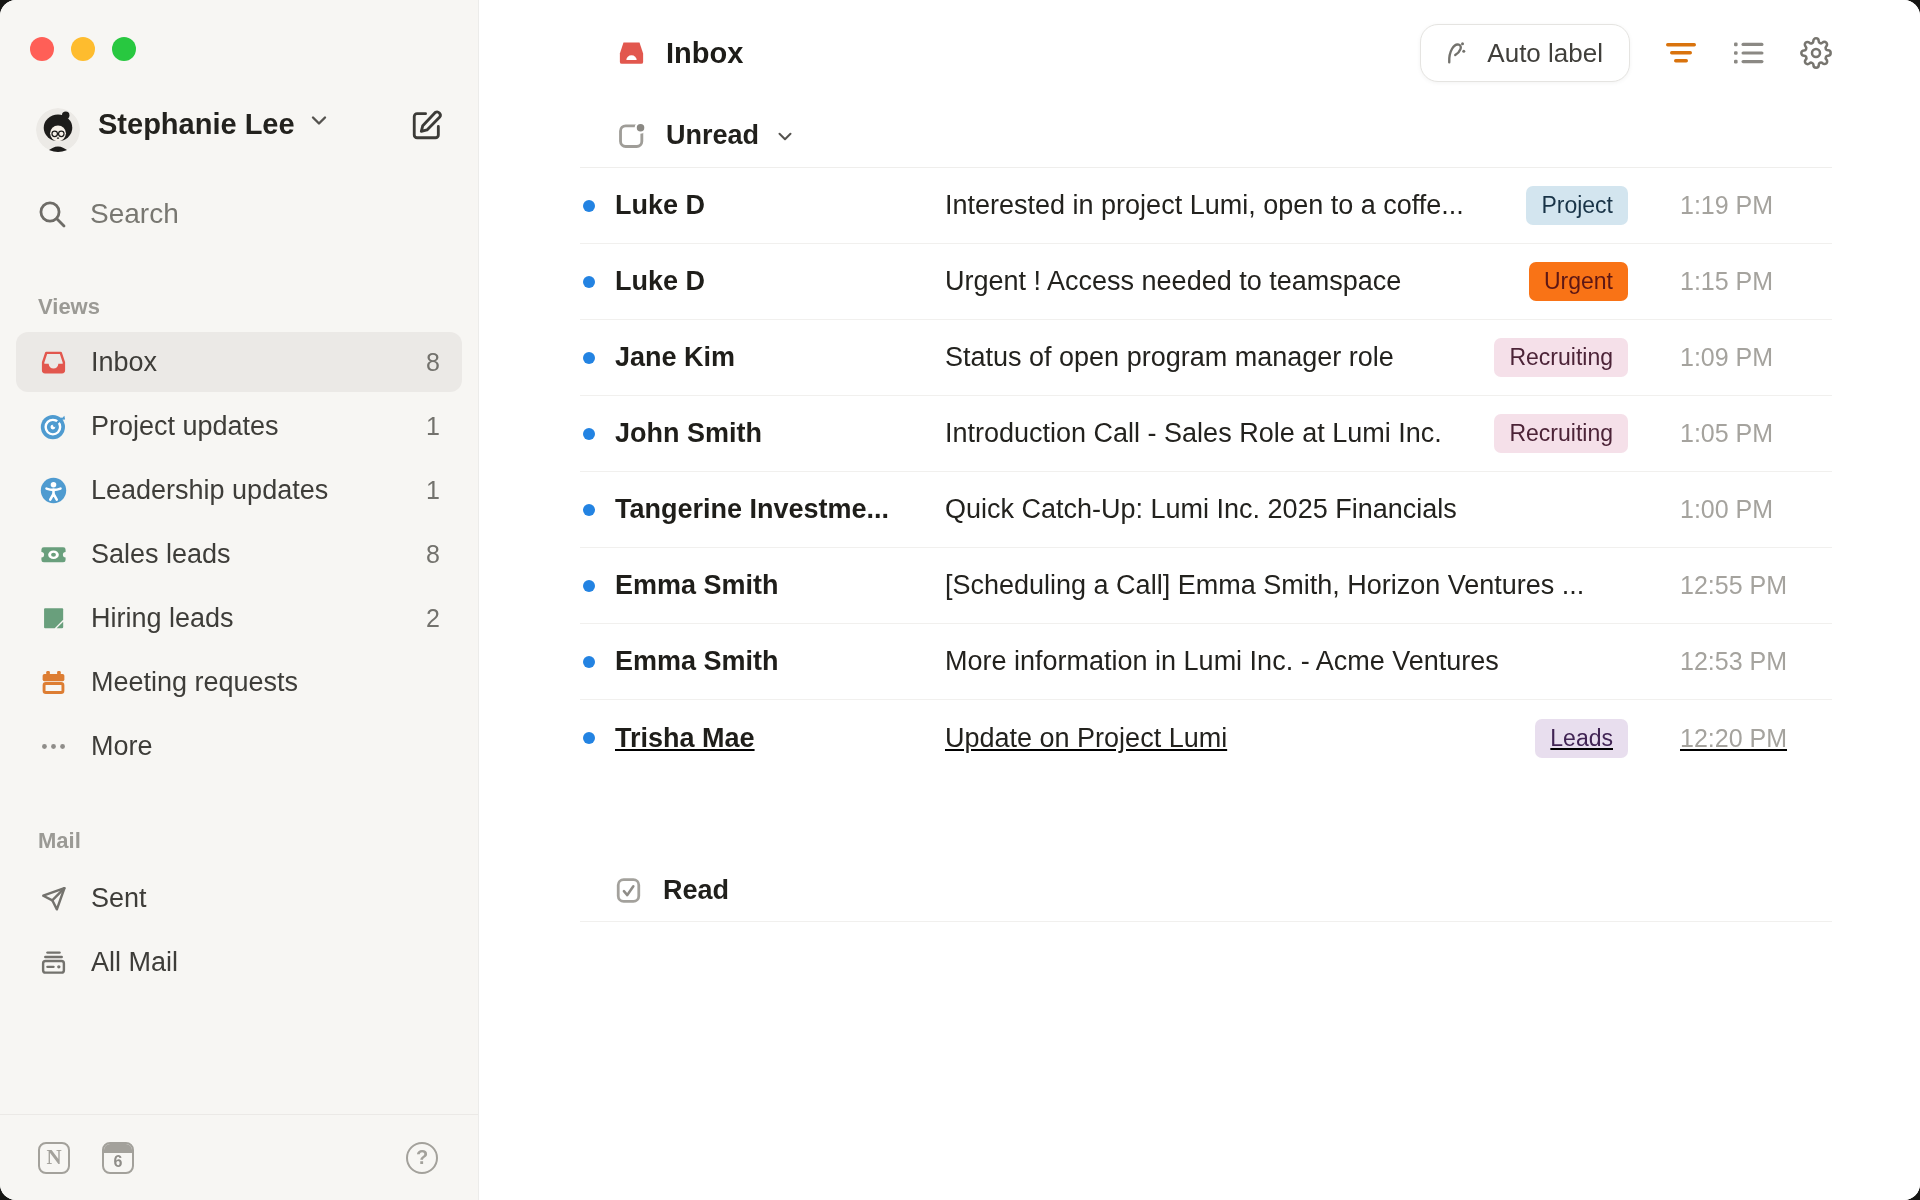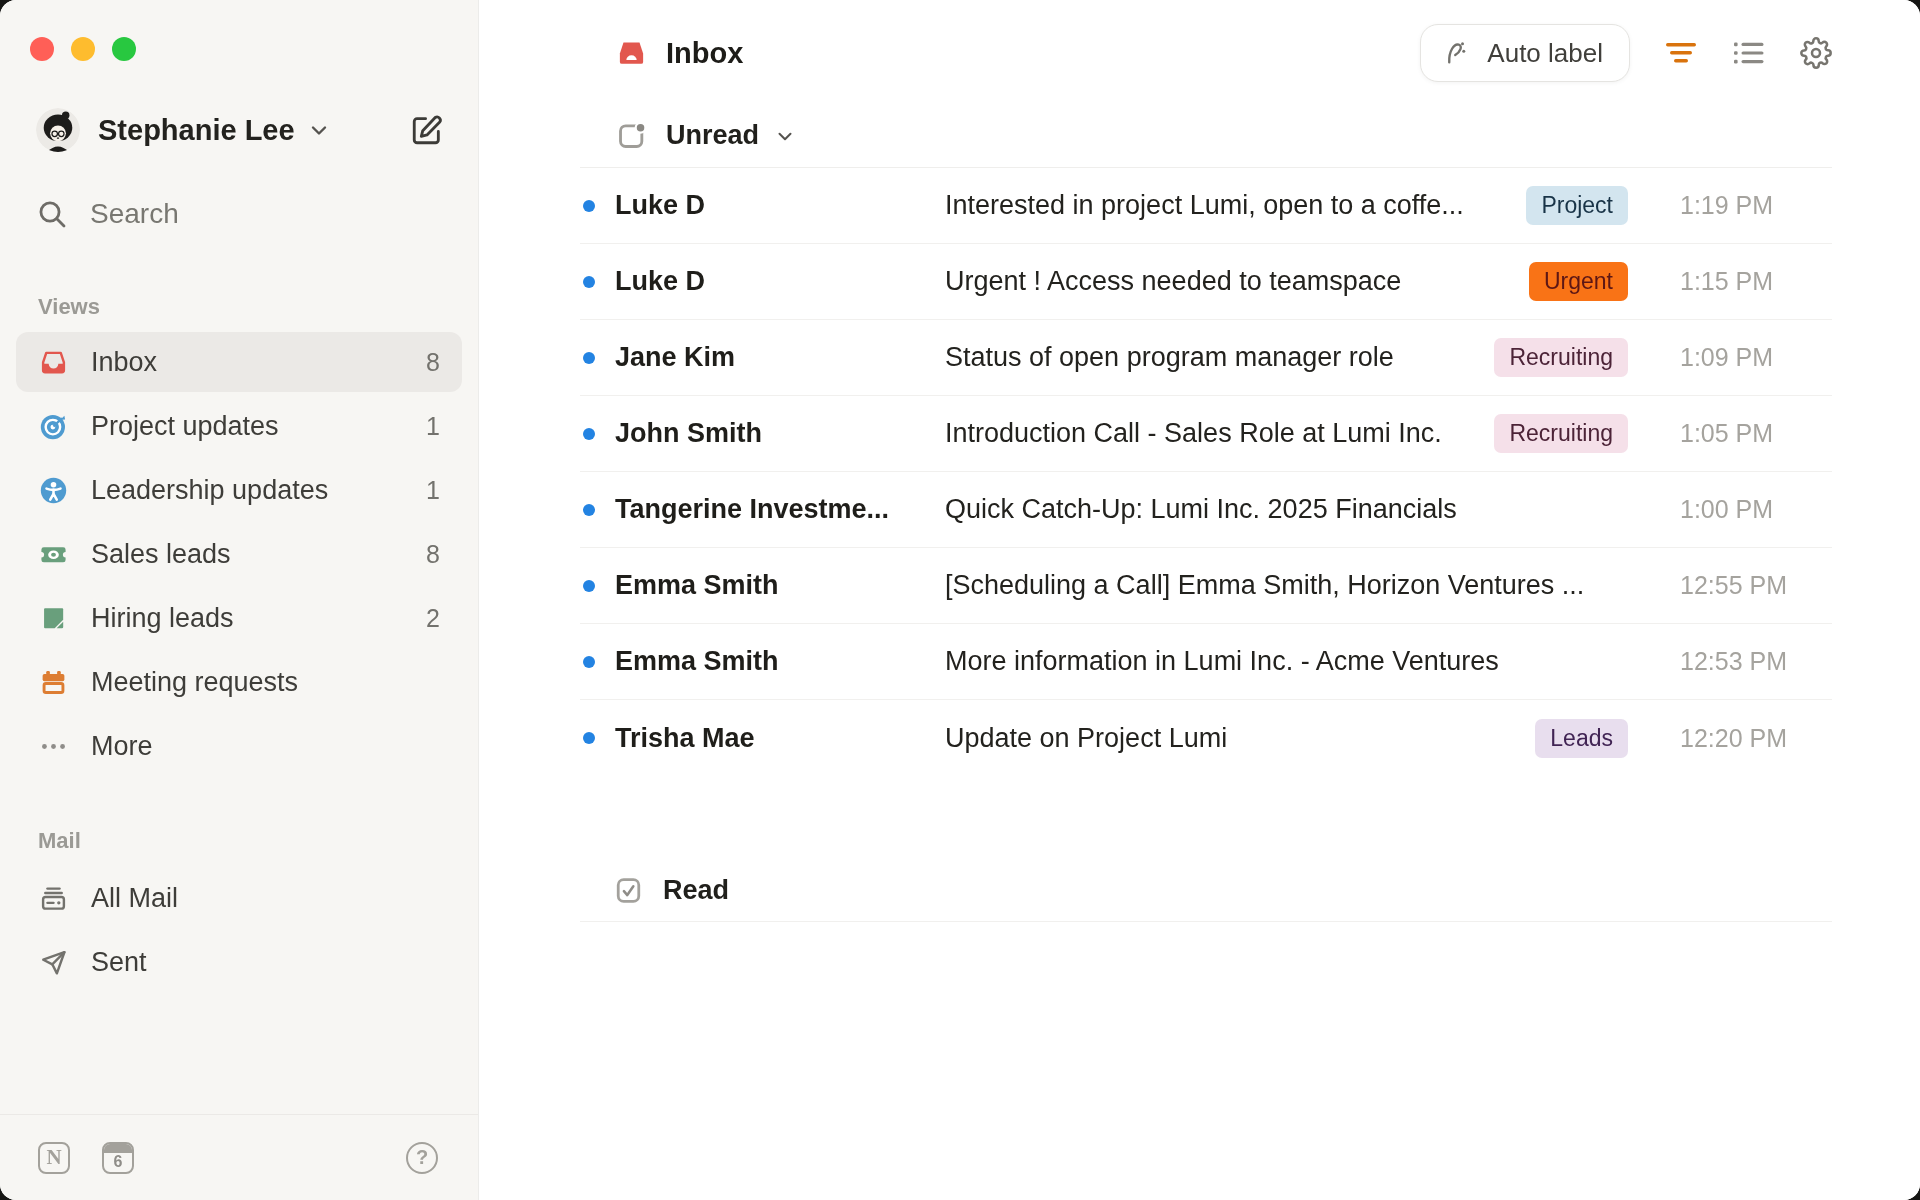--- a/index.html
+++ b/index.html
@@ -4,21 +4,21 @@
 <style>
   * { margin:0; padding:0; box-sizing:border-box; }
   html,body { width:1920px; height:1200px; background:#161614; font-family:"Liberation Sans","DejaVu Sans",sans-serif; }
   .window { width:1920px; height:1200px; border-radius:16px; overflow:hidden; display:flex; background:#ffffff; }
 
   
   .sidebar { width:479px; min-width:479px; background:#f7f6f3; border-right:1px solid #ececea; position:relative; }
   .traffic { display:flex; gap:17px; padding:37px 0 0 30px; }
   .traffic .dot { width:24px; height:24px; border-radius:50%; }
 
-  .user-row { display:flex; align-items:center; margin:47px 34px 0 36px; }
+  .user-row { display:flex; margin:47px 34px 0 36px; }
   .avatar { width:44px; height:44px; border-radius:50%; overflow:hidden; flex:none; }
   .user-name { font-size:29px; font-weight:700; color:#23221e; margin-left:18px; white-space:nowrap; }
   .user-chevron { margin-left:12px; display:flex; }
   .compose-btn { margin-left:auto; display:flex; cursor:pointer; }
 
   .search-row { display:flex; align-items:center; margin:46px 0 0 36px; }
   .search-label { font-size:28px; color:#787771; margin-left:22px; }
 
   .section-title { font-size:22px; font-weight:700; color:#9b9a95; margin:64px 0 12px 38px; }
   .section-title.mail { margin-top:50px; }
@@ -45,21 +45,21 @@
   .header-row { display:flex; align-items:center; margin-top:24px; height:58px; padding-left:36px; }
   .header-title { font-size:29px; font-weight:700; color:#1d1c18; margin-left:19px; }
   .auto-label-btn { margin-left:auto; display:flex; align-items:center; gap:14px; height:58px; padding:0 26px 0 22px; border:1px solid #e5e4e1; border-radius:18px; background:#fff; box-shadow:0 1px 4px rgba(0,0,0,.05); font-size:26px; color:#403f3b; cursor:pointer; white-space:nowrap; }
   .hdr-icon { margin-left:34px; display:flex; cursor:pointer; }
 
   .filter-row { display:flex; align-items:center; margin-top:22px; height:64px; padding-left:36px; border-bottom:1px solid #efeeec; }
   .filter-label { font-size:27px; font-weight:700; color:#21201c; margin-left:19px; }
   .filter-chevron { margin-left:15px; display:flex; }
 
   .mail-row { display:flex; align-items:center; height:76px; border-bottom:1px solid #f1f0ee; cursor:pointer; }
-  .mail-row:last-child { border-bottom:none; }
+  .mail-row:last-child { border-bottom:none;text-decoration:underline; }
   .dot-col { width:35px; flex:none; display:flex; align-items:center; }
   .unread-dot { width:12px; height:12px; border-radius:50%; background:#2383e2; margin-left:3px; }
   .sender { width:330px; flex:none; font-size:27px; font-weight:700; color:#1f1e1a; white-space:nowrap; overflow:hidden; }
   .subject { flex:1; font-size:27px; color:#23221e; white-space:nowrap; overflow:hidden; padding-right:24px; }
   .tag { flex:none; font-size:23px; padding:6px 15px; border-radius:7px; margin-right:52px; white-space:nowrap; }
   .tag--blue   { background:#d3e5ef; color:#183347; }
   .tag--red    { background:#f97316; color:#5d1715; }
   .tag--pink   { background:#f5e0e9; color:#4c2337; }
   .tag--purple { background:#e8deee; color:#412454; }
   .time { width:152px; flex:none; text-align:left; font-size:25px; color:#a5a39e; padding-right:14px; white-space:nowrap; }
@@ -211,38 +211,38 @@
         </span>
         <span class="nav-label">More</span>
       </div>
     </div>
 
     <div class="section-title mail">Mail</div>
 
     <div class="nav-list">
       <div class="nav-item">
         <span class="nav-icon">
+          <svg width="29" height="29" viewBox="0 0 24 24" fill="none" stroke="#73726d" stroke-width="2" stroke-linecap="round" stroke-linejoin="round">
+            <line x1="21" y1="3.5" x2="11" y2="13.5"></line>
+            <path d="M21 3.5 L14.8 21 L11 13.5 L3.5 9.7 Z"></path>
+          </svg>
+        </span>
+        <span class="nav-label">Sent</span>
+      </div>
+      <div class="nav-item">
+        <span class="nav-icon">
           <svg width="29" height="29" viewBox="0 0 24 24" fill="none" stroke="#73726d" stroke-width="2" stroke-linecap="round">
             <line x1="7" y1="3.8" x2="17" y2="3.8"></line>
             <line x1="5.2" y1="7.4" x2="18.8" y2="7.4"></line>
             <rect x="3.4" y="10.8" width="17.2" height="9.6" rx="2"></rect>
             <line x1="7" y1="15.6" x2="12" y2="15.6"></line>
             <circle cx="16.4" cy="15.6" r="0.6" fill="#73726d" stroke-width="1.6"></circle>
           </svg>
         </span>
         <span class="nav-label">All Mail</span>
-      </div>
-      <div class="nav-item">
-        <span class="nav-icon">
-          <svg width="29" height="29" viewBox="0 0 24 24" fill="none" stroke="#73726d" stroke-width="2" stroke-linecap="round" stroke-linejoin="round">
-            <line x1="21" y1="3.5" x2="11" y2="13.5"></line>
-            <path d="M21 3.5 L14.8 21 L11 13.5 L3.5 9.7 Z"></path>
-          </svg>
-        </span>
-        <span class="nav-label">Sent</span>
       </div>
     </div>
 
     <div class="sidebar-footer">
       <span class="badge notion-badge">N</span>
       <span class="badge cal-badge" style="display:flex;">
         <span class="cal-top"></span>
         <span class="cal-num">6</span>
       </span>
       <span class="badge help-badge">?</span>

